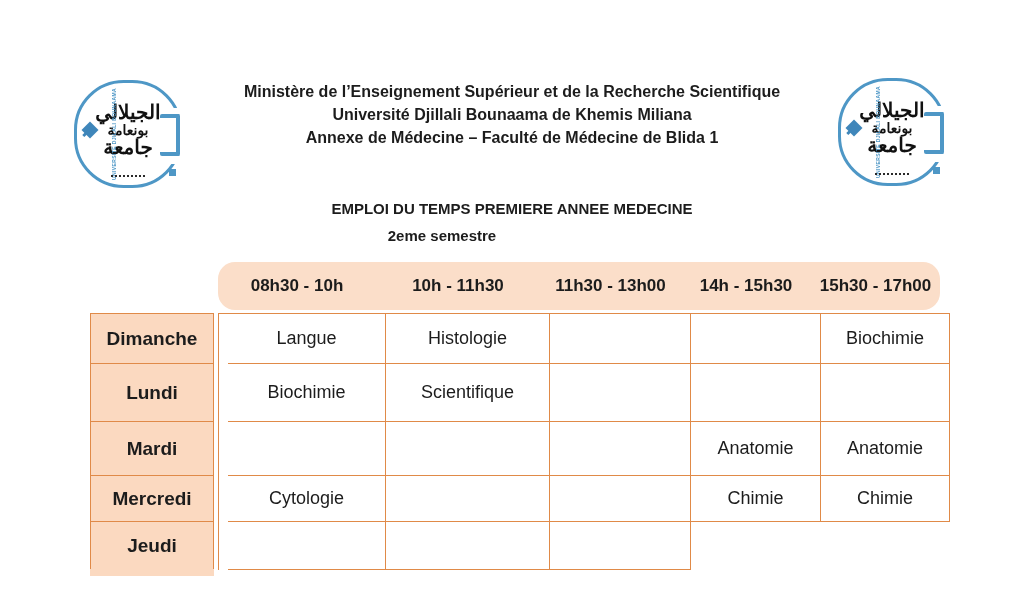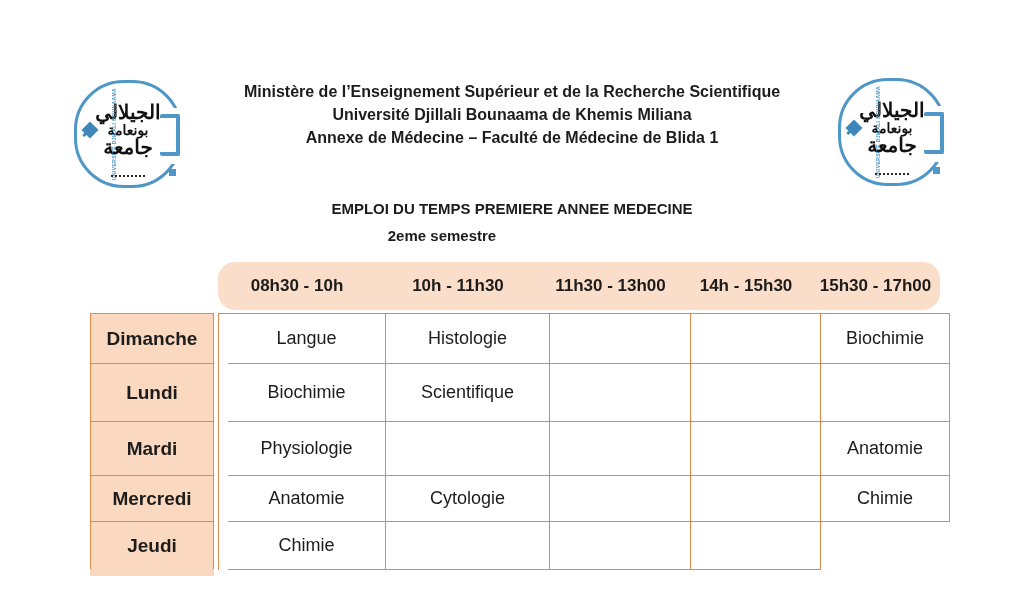--- a/index.html
+++ b/index.html
@@ -142,21 +142,20 @@
       <div class="cell">Langue</div>
       <div class="cell">Histologie</div>
       <div class="cell"></div>
       <div class="cell"></div>
       <div class="cell">Biochimie</div>
       <div class="cell">Biochimie</div>
       <div class="cell">Scientifique</div>
       <div class="cell"></div>
       <div class="cell"></div>
       <div class="cell"></div>
-      <div class="cell">Physiologie</div>
       <div class="cell"></div>
       <div class="cell"></div>
       <div class="cell"></div>
       <div class="cell">Anatomie</div>
       <div class="cell">Anatomie</div>
       <div class="cell">Cytologie</div>
       <div class="cell"></div>
       <div class="cell"></div>
       <div class="cell">Chimie</div>
       <div class="cell">Chimie</div>

